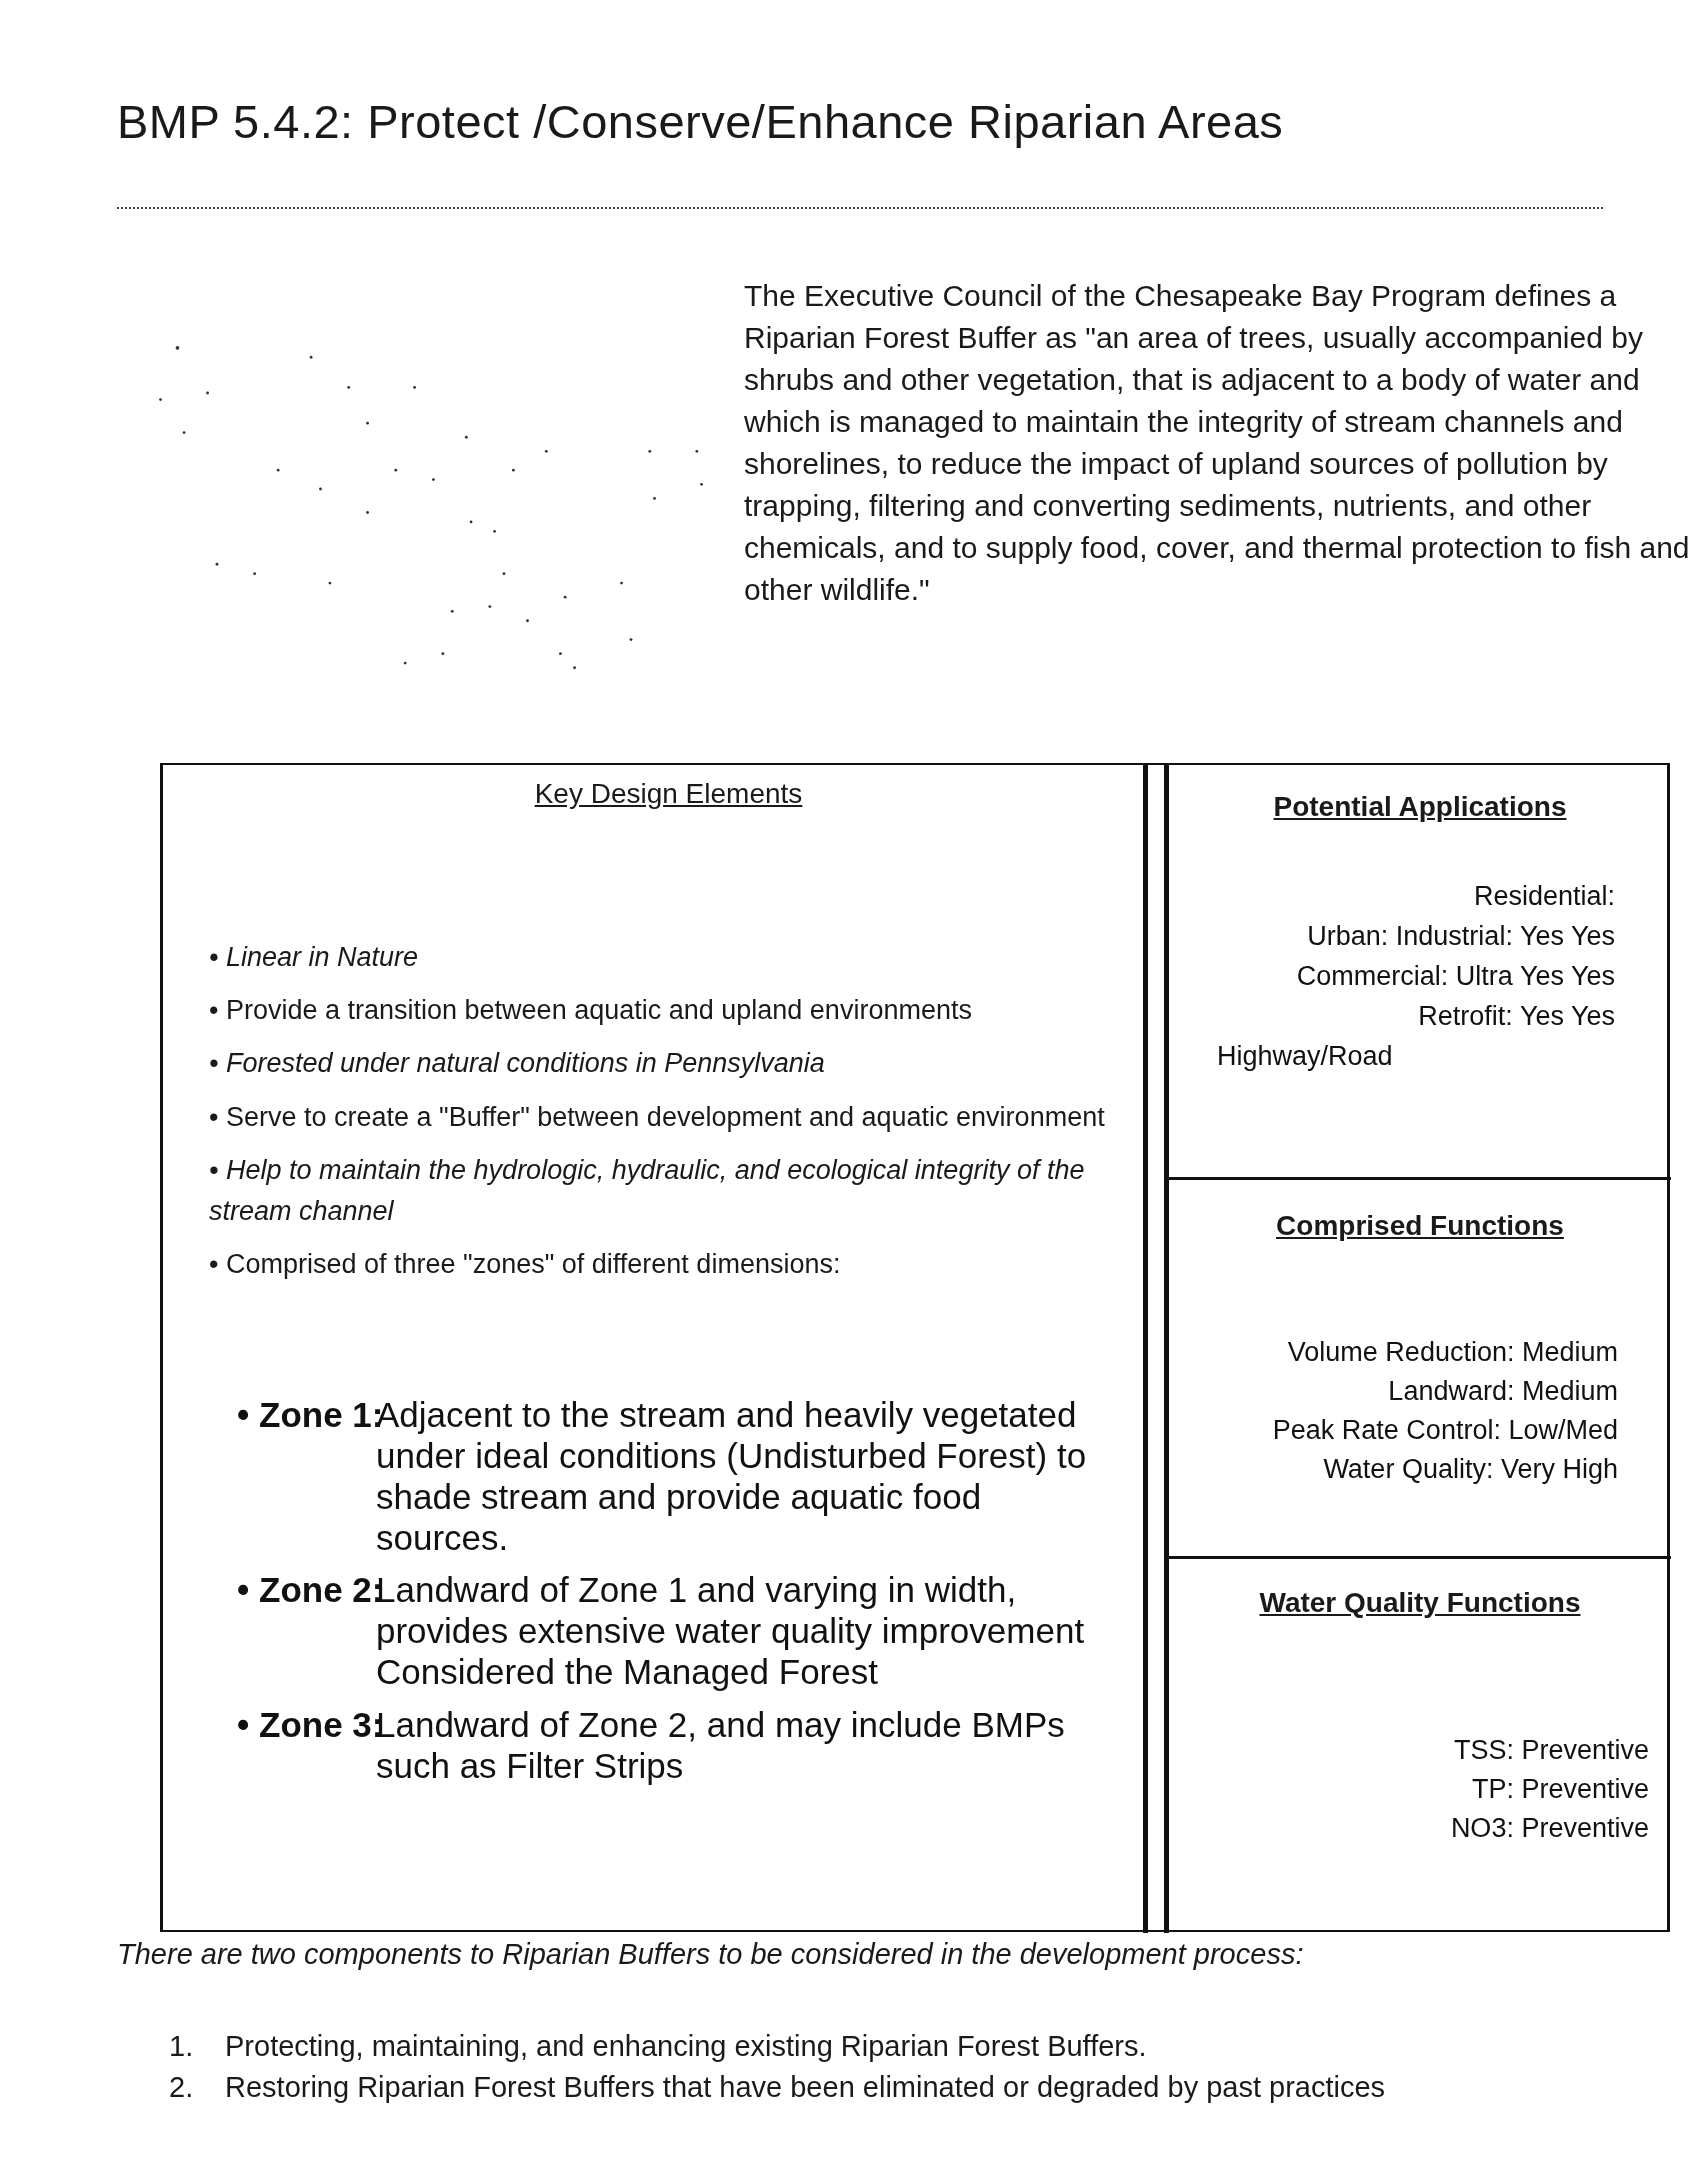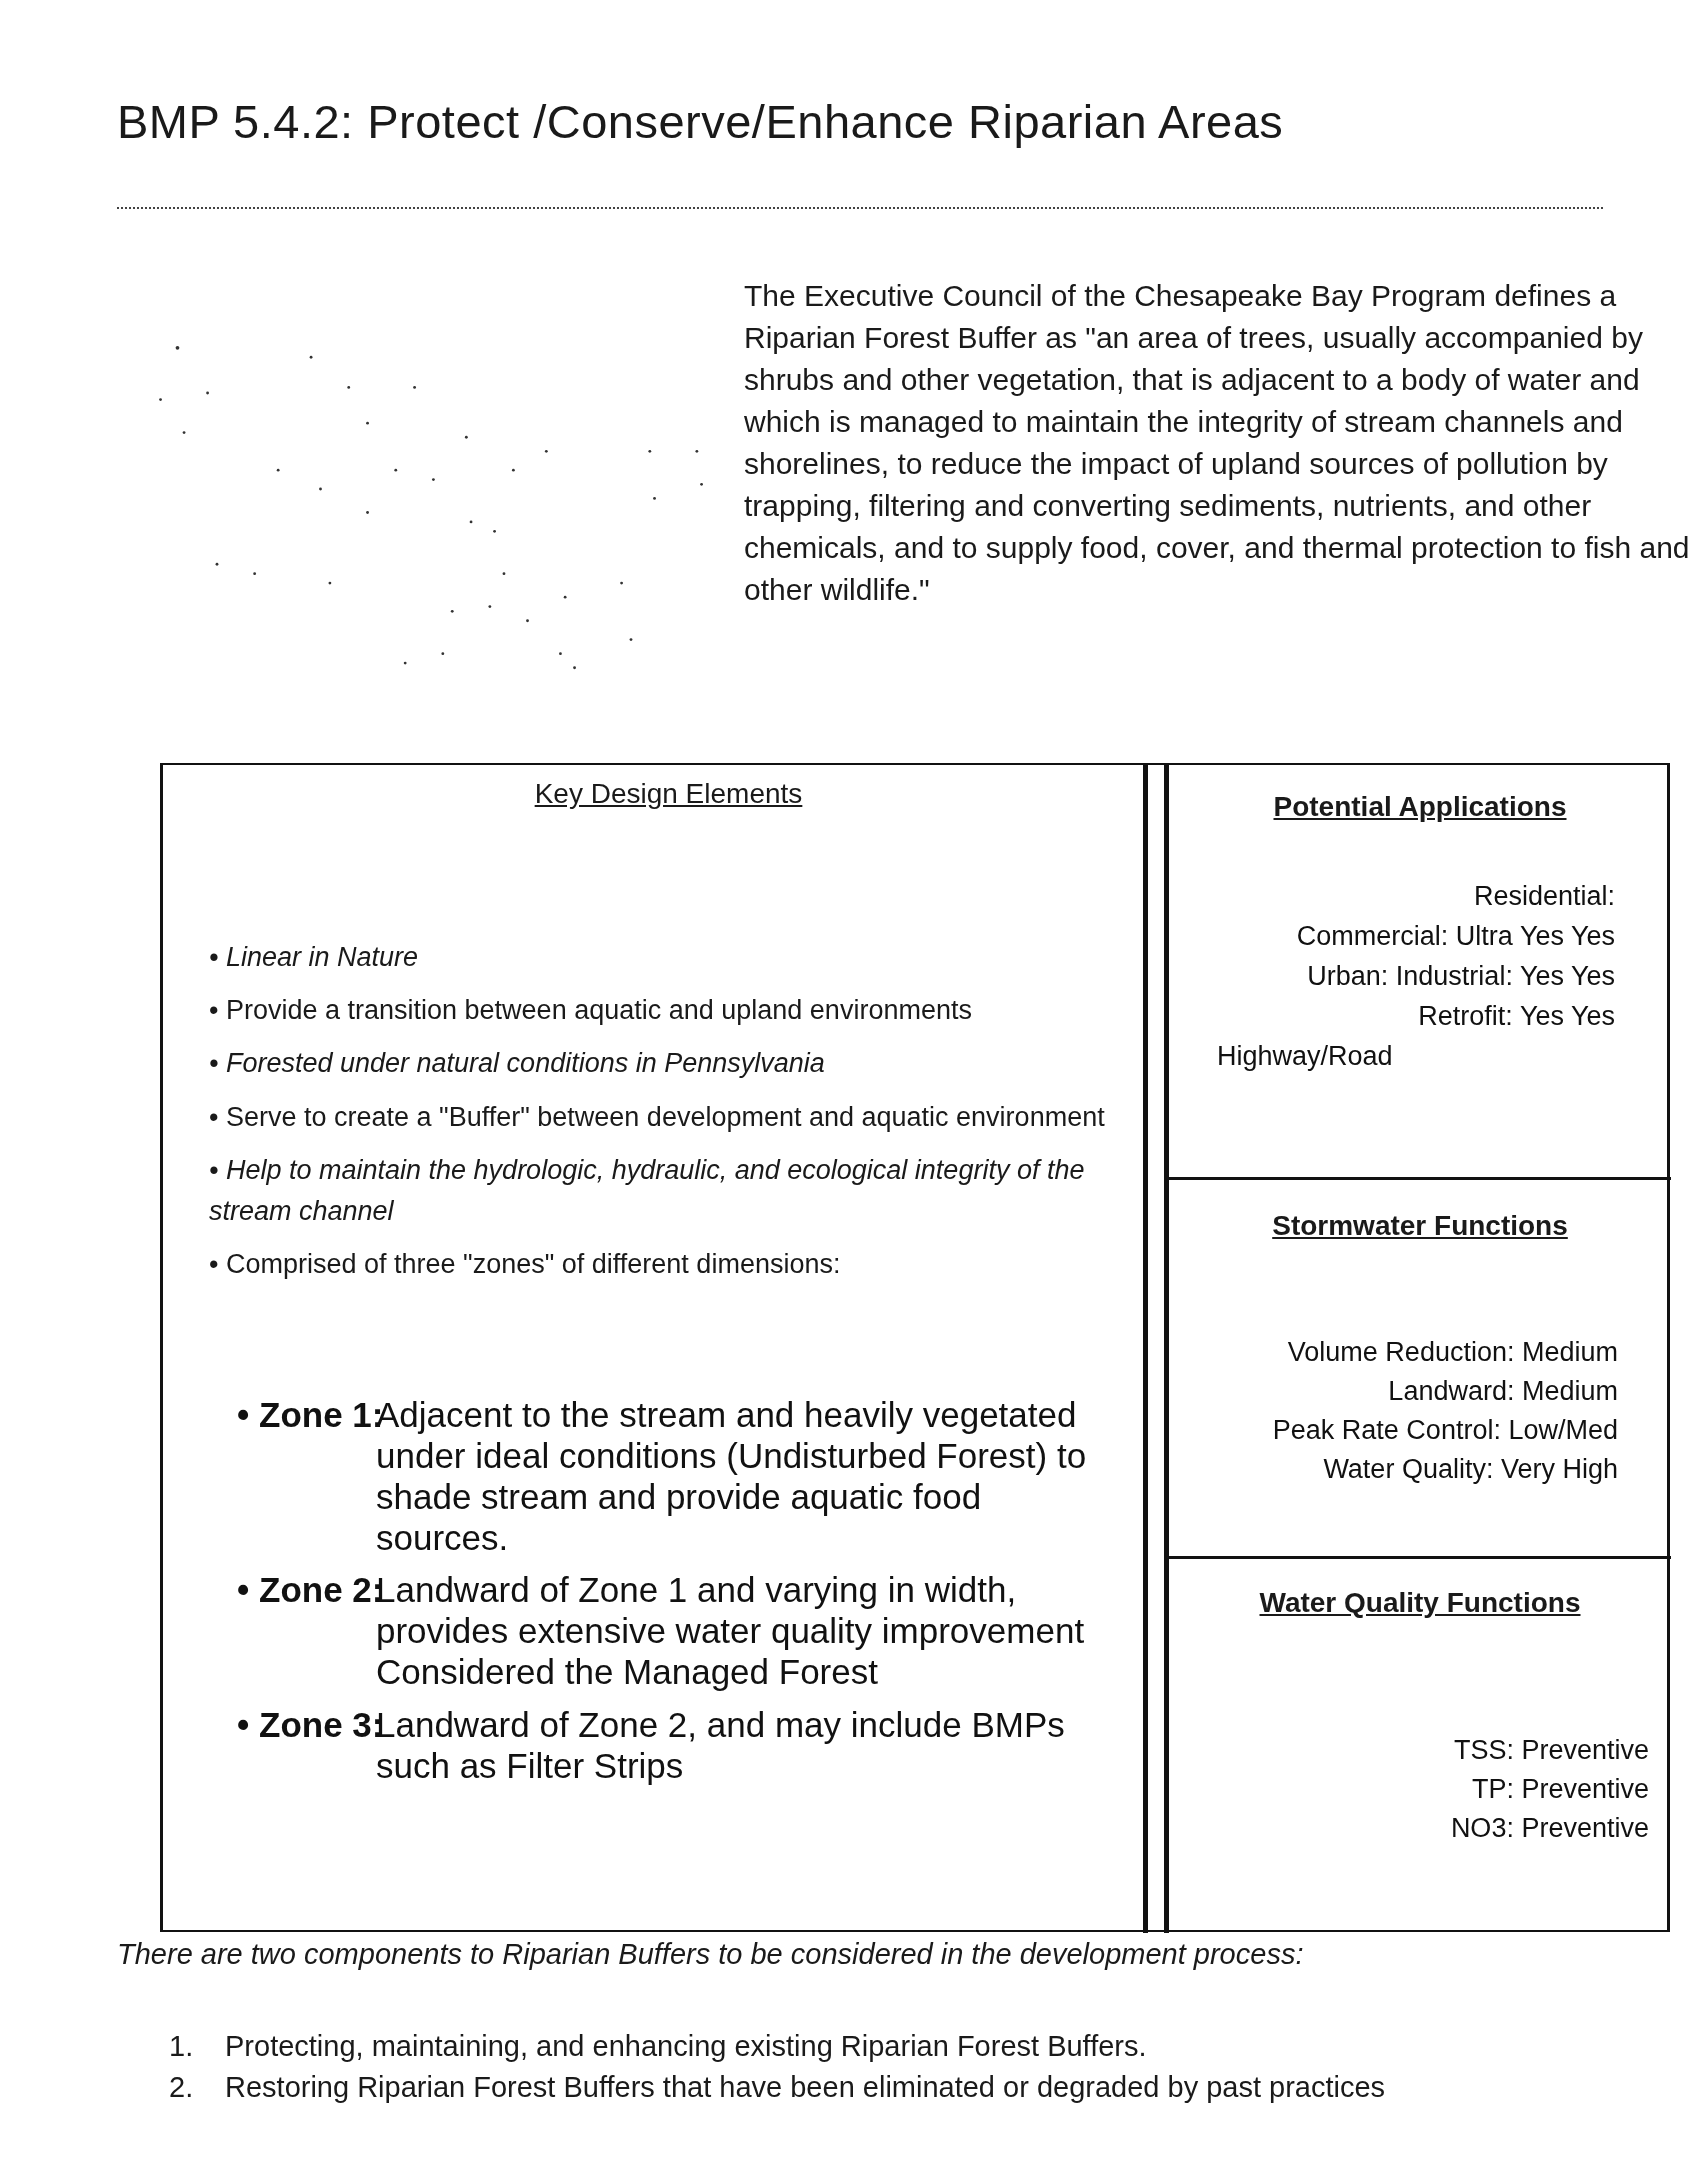--- a/index.html
+++ b/index.html
@@ -145,27 +145,27 @@
   </div>
   <div class="zone">
     <span class="zlabel"><span>•</span> <span>Zone 3:</span></span>
     <span class="ztext">Landward of Zone 2, and may include BMPs such as Filter Strips</span>
   </div>
 </div>
 
 <div id="apps-heading" class="abs panel-heading">Potential Applications</div>
 <div id="apps-list" class="abs">
   <div>Residential:</div>
+  <div>Urban: Industrial: Yes Yes</div>
   <div>Commercial: Ultra Yes Yes</div>
-  <div>Urban: Industrial: Yes Yes</div>
   <div>Retrofit: Yes Yes</div>
   <div class="last">Highway/Road</div>
 </div>
 
-<div id="sw-heading" class="abs panel-heading">Stormwater Functions</div>
+<div id="sw-heading" class="abs panel-heading">Comprised Functions</div>
 <div id="sw-list" class="abs">
   <div><span>Volume Reduction:</span> <span>Medium</span></div>
   <div><span>Landward:</span> <span>Medium</span></div>
   <div><span>Peak Rate Control:</span> <span>Low/Med</span></div>
   <div><span>Water Quality:</span> <span>Very High</span></div>
 </div>
 
 <div id="wq-heading" class="abs panel-heading">Water Quality Functions</div>
 <div id="wq-list" class="abs">
   <div><span>TSS:</span> <span>Preventive</span></div>

